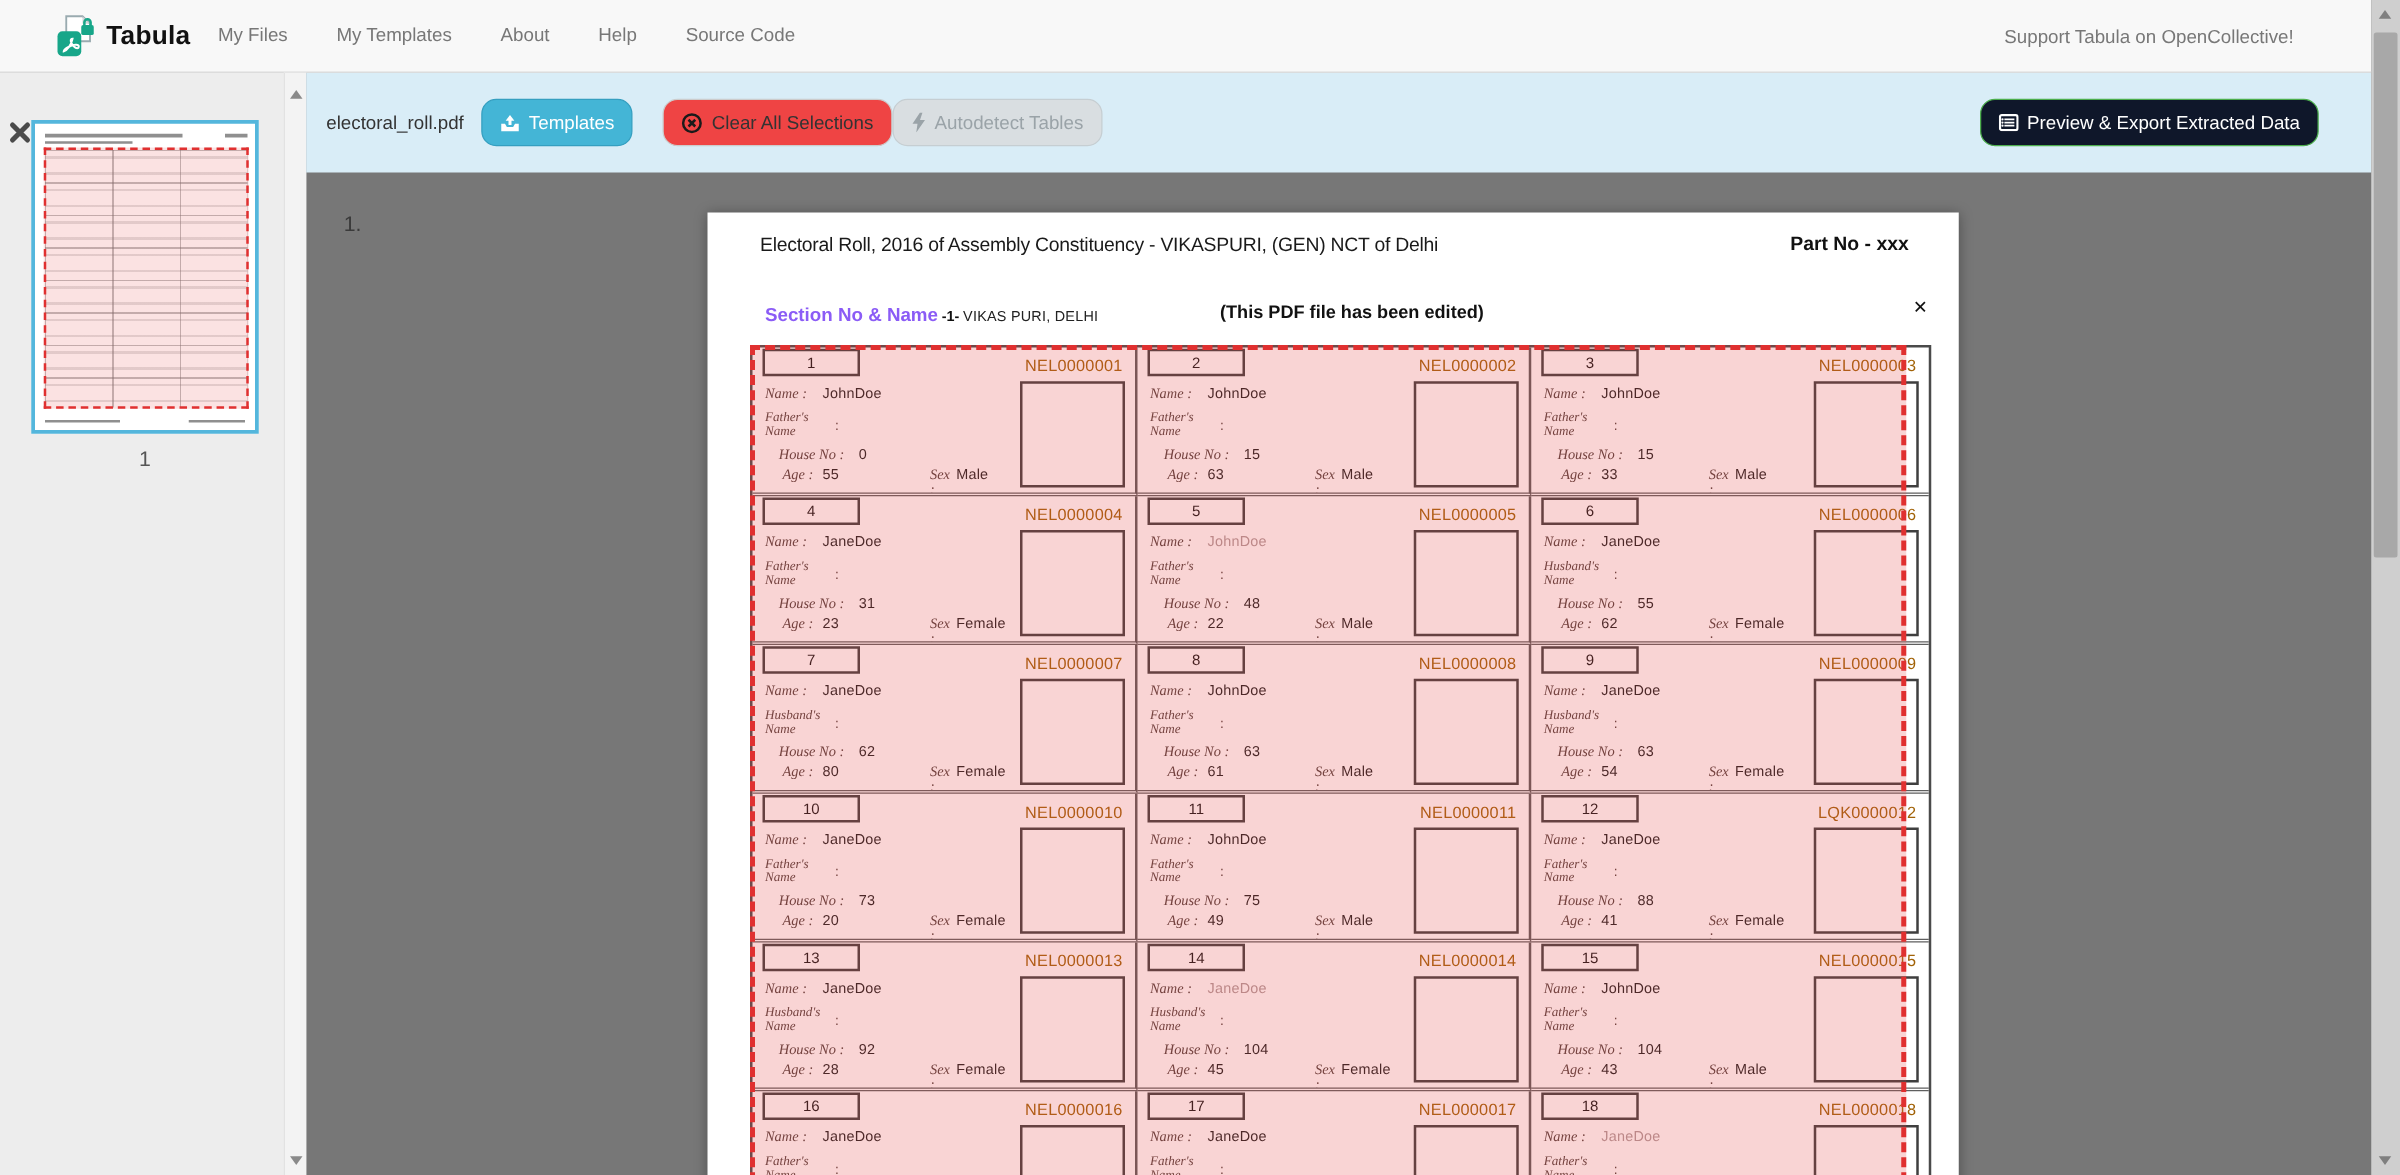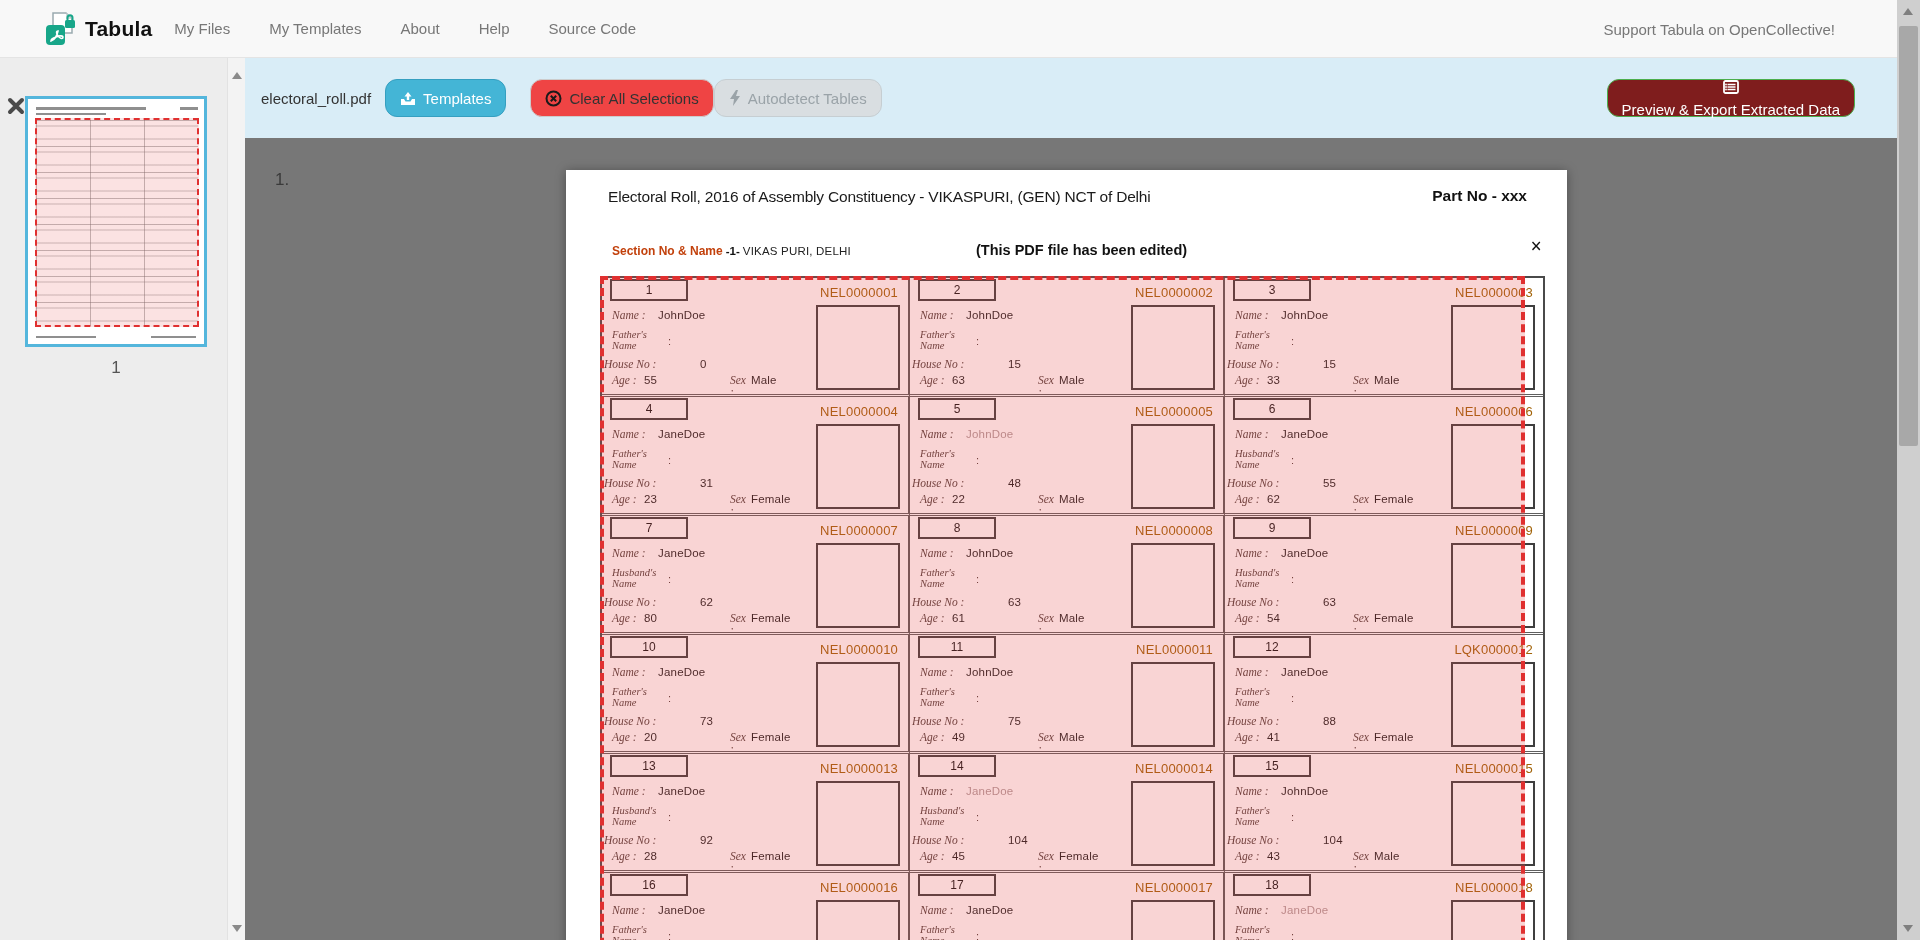--- a/index.html
+++ b/index.html
@@ -18,21 +18,21 @@
 
   
   .toolbar { position:absolute; left:245px; top:58px; width:1652px; height:80px; background:#d9edf7;
              display:flex; align-items:center; padding-left:16px; z-index:20; }
   .filename { font-size:15px; color:#333; margin-right:14px; }
   .btn { height:38px; border-radius:12px; font-size:15px; padding:0 14px; display:inline-flex;
          align-items:center; gap:7px; cursor:pointer; border:1px solid transparent; white-space:nowrap; }
   .btn-templates { background:#44b5d6; border-color:#359fc0; color:#fff; margin-right:24px; }
   .btn-clear { background:#ef4444; border-color:#ccc; color:#333; }
   .btn-autodetect { background:#d9dee1; border-color:#c6ced2; color:#9aa3a8; cursor:default; }
-  .btn-export { position:absolute; right:42px; top:21px; background:#7f1d1d; border-color:#4cae4c; color:#fff;flex-direction:column; }
+  .btn-export { position:absolute; right:42px; top:21px; background:#0f172a; border-color:#4cae4c; color:#fff; }
 
   
   .sidebar { position:absolute; left:0; top:58px; width:245px; height:882px; background:#ededed; z-index:10; }
   .thumb-close { position:absolute; left:6px; top:38px; width:20px; height:20px; cursor:pointer; }
   .thumbnail { position:absolute; left:25px; top:38px; width:182px; height:251px; background:#fff;
                border:3px solid #54b6dc; cursor:pointer; }
   .t-bar { position:absolute; background:#8f8f8f; height:3px; }
   .t-grid { position:absolute; left:8px; top:21px; width:162px; height:206px;
             background:
               repeating-linear-gradient(to right, rgba(110,110,110,.45) 0 1px, transparent 1px 54px),
@@ -51,21 +51,21 @@
 
   
   .main { position:absolute; left:245px; top:138px; width:1652px; height:802px; background:#777; overflow:hidden; }
   .page-marker { position:absolute; left:30px; top:32px; font-size:17px; color:#3a3a3a; }
   .pdf-page { position:absolute; left:321px; top:32px; width:1001px; height:930px; background:#fff;
               box-shadow:0 1px 10px rgba(0,0,0,.35); }
 
   .doc-title { position:absolute; left:42px; top:18px; font-size:15.5px; color:#1a1a1a; letter-spacing:-.2px; }
   .doc-partno { position:absolute; right:40px; top:17px; font-size:15.5px; font-weight:bold; color:#111; }
   .section-row { position:absolute; left:46px; top:74px; display:flex; align-items:baseline; }
-  .sec-label { font-size:12px; font-weight:bold; color:#c2410c;text-align:center; }
+  .sec-label { font-size:15px; font-weight:bold; color:#8b5cf6;text-align:center; }
   .sec-no { font-size:11.5px; font-weight:bold; color:#111; margin:0 3px; }
   .sec-name { font-size:11.5px; color:#222; letter-spacing:.2px; }
   .edited-note { position:absolute; left:410px; top:72px; font-size:14.5px; font-weight:bold; color:#111; }
   .sel-close { position:absolute; right:25px; top:66px; font-size:20px; font-weight:bold; color:#111;
                cursor:pointer; line-height:1; font-family:"Liberation Serif", serif; }
 
   
   .cards-table { position:absolute; left:34px; top:106px; width:945px; border:2px solid #4a4a4a;
                  display:grid; grid-template-columns:308px 315px 1fr; grid-auto-rows:119px; }
   .card { position:relative; border-right:2px solid #5a5a5a; border-bottom:3px double #5f5f5f; overflow:hidden; }
@@ -76,23 +76,23 @@
   .voter-id { position:absolute; top:7px; right:10px; font-size:13px; color:#a16207; letter-spacing:.2px; }
   .photo-box { position:absolute; top:27px; right:8px; width:84px; height:85px; border:2px solid #3f3f3f; }
   .lbl { font-family:"Liberation Serif", serif; font-style:italic; font-size:11.5px; color:#52403c; }
   .val { font-size:11.5px; color:#1d1d1d; letter-spacing:.2px; }
   .val.muted { color:#b09c9c; }
   .name-line { position:absolute; left:10px; top:31px; display:flex; }
   .name-line .lbl { width:46px; }
   .rel-block { position:absolute; left:10px; top:51px; font-family:"Liberation Serif", serif;
                font-style:italic; font-size:10.5px; line-height:11px; color:#52403c; }
   .rel-colon { position:absolute; left:66px; top:57px; font-size:11px; color:#52403c; }
-  .house-line { position:absolute; left:2px; top:80px; display:flex;gap:32px; }
+  .house-line { position:absolute; left:21px; top:80px; display:flex; }
   .house-line .lbl { width:64px; }
-  .last-line { position:absolute; left:10px; top:96px; display:flex;justify-content:center; }
+  .last-line { position:absolute; left:24px; top:96px; display:flex;justify-content:center; }
   .last-line .age-lbl { width:32px; }
   .sex-group { position:absolute; left:118px; top:0; display:flex; }
   .sex-group .lbl { margin-right:5px; }
 
   
   .selection-overlay { position:absolute; left:34px; top:106px; width:925px; height:730px;
                        background:rgba(231,76,76,.24); border:4px dashed #e03030; border-bottom:none; cursor:move; }
 
   
   .win-scroll { position:absolute; left:1897px; top:0; width:23px; height:940px; background:#cfcfcf; z-index:40; cursor:pointer; }

